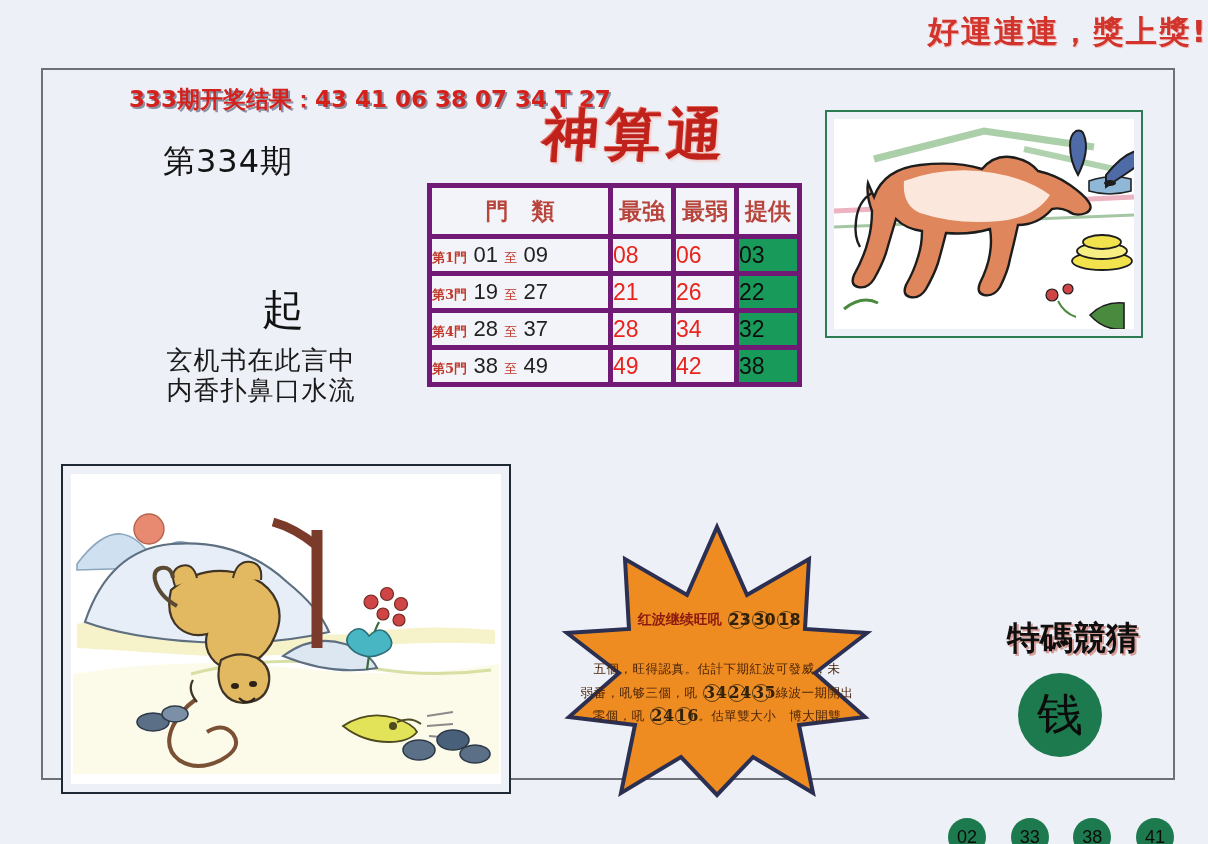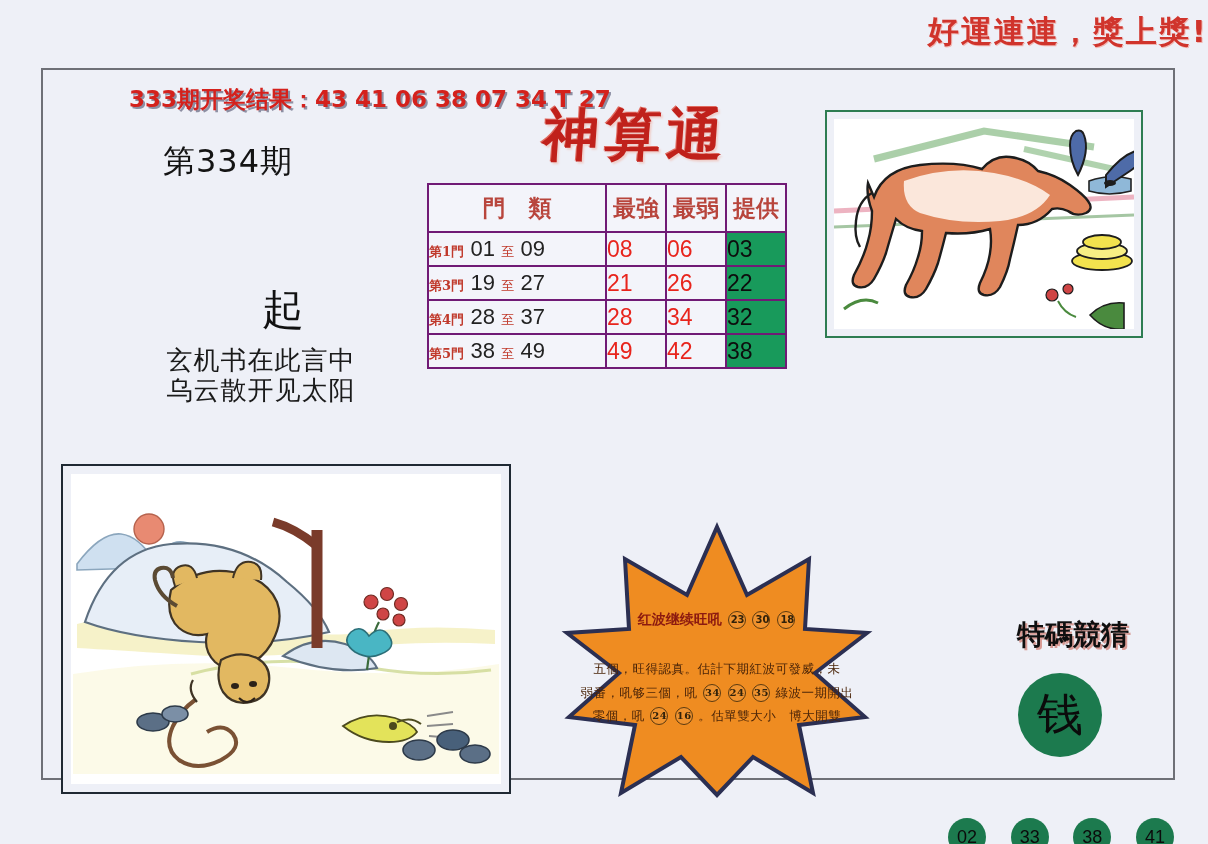--- a/index.html
+++ b/index.html
@@ -62,21 +62,21 @@
     font-size:26px;color:#1a1a1a;line-height:30px;letter-spacing:1px;
   }
   
   #strength-table{
     position:absolute;left:384px;top:113px;
     border-collapse:collapse;
     background:#f2f4fa;
     border:2px solid #cf4b42;
   }
   #strength-table td,#strength-table th{
-    border:2px solid #701a75;
+    border:5px solid #701a75;
     padding:0;
     vertical-align:middle;
     background:#f3f4fa;
   }
   #strength-table thead th{
     height:46px;
     font-family:"DejaVu Serif", serif;
     font-size:23px;font-weight:bold;color:#b8453c;
   }
   .col-cat{width:176px;}
@@ -118,37 +118,37 @@
     pointer-events:none;
   }
   #star-line1{
     position:absolute;left:0;top:90px;width:312px;text-align:center;
     font-family:"DejaVu Sans", sans-serif;
     font-size:14px;font-weight:bold;color:#8c1a10;white-space:nowrap;
   }
   .sball{
     display:inline-block;width:16px;height:16px;line-height:16px;
     border:1px solid #5b3a10;border-radius:50%;
-    font-size:10px;color:#30210a;text-align:right;font-weight:bold;
+    font-size:16px;color:#30210a;text-align:left;font-weight:bold;
     background:rgba(255,255,255,0.06);
     vertical-align:middle;margin:0 1px;
   }
   .star-body{
     position:absolute;left:8px;width:296px;text-align:center;
     font-family:"DejaVu Serif", serif;
     font-size:12.5px;color:#4a2408;white-space:nowrap;letter-spacing:0.5px;
   }
   #star-line2{top:140px;}
   #star-line3{top:163px;}
   #star-line4{top:186px;}
   
   #guess-title{
     position:absolute;left:940px;top:546px;width:180px;text-align:center;
     font-family:"DejaVu Serif", serif;
-    font-size:28px;font-weight:bold;color:#0f0f0f;
+    font-size:33px;font-weight:bold;color:#0f0f0f;
     text-shadow:2px 2px 0 #d89b95;
   }
   #guess-ball{
     position:absolute;left:975px;top:603px;width:84px;height:84px;
     border-radius:50%;background:#1c7a4e;
     display:flex;align-items:center;justify-content:center;
     font-family:"DejaVu Sans", sans-serif;
     font-size:46px;color:#0b0b0b;
   }
   #guess-row{
@@ -173,21 +173,21 @@
 
   <div id="prev-draw">333期开奖结果：43 41 06 38 07 34 T 27</div>
 
   <div id="issue-no">第334期</div>
 
   <div id="logo">神算通</div>
 
   <div id="poem-head">起</div>
   <div id="poem-lines">
     <div>玄机书在此言中</div>
-    <div>乌云散开见太阳</div>
+    <div>内香扑鼻口水流</div>
   </div>
 
   <table id="strength-table">
     <thead>
       <tr>
         <th class="col-cat">門　類</th>
         <th class="col-num">最強</th>
         <th class="col-num">最弱</th>
         <th class="col-num">提供</th>
       </tr>

